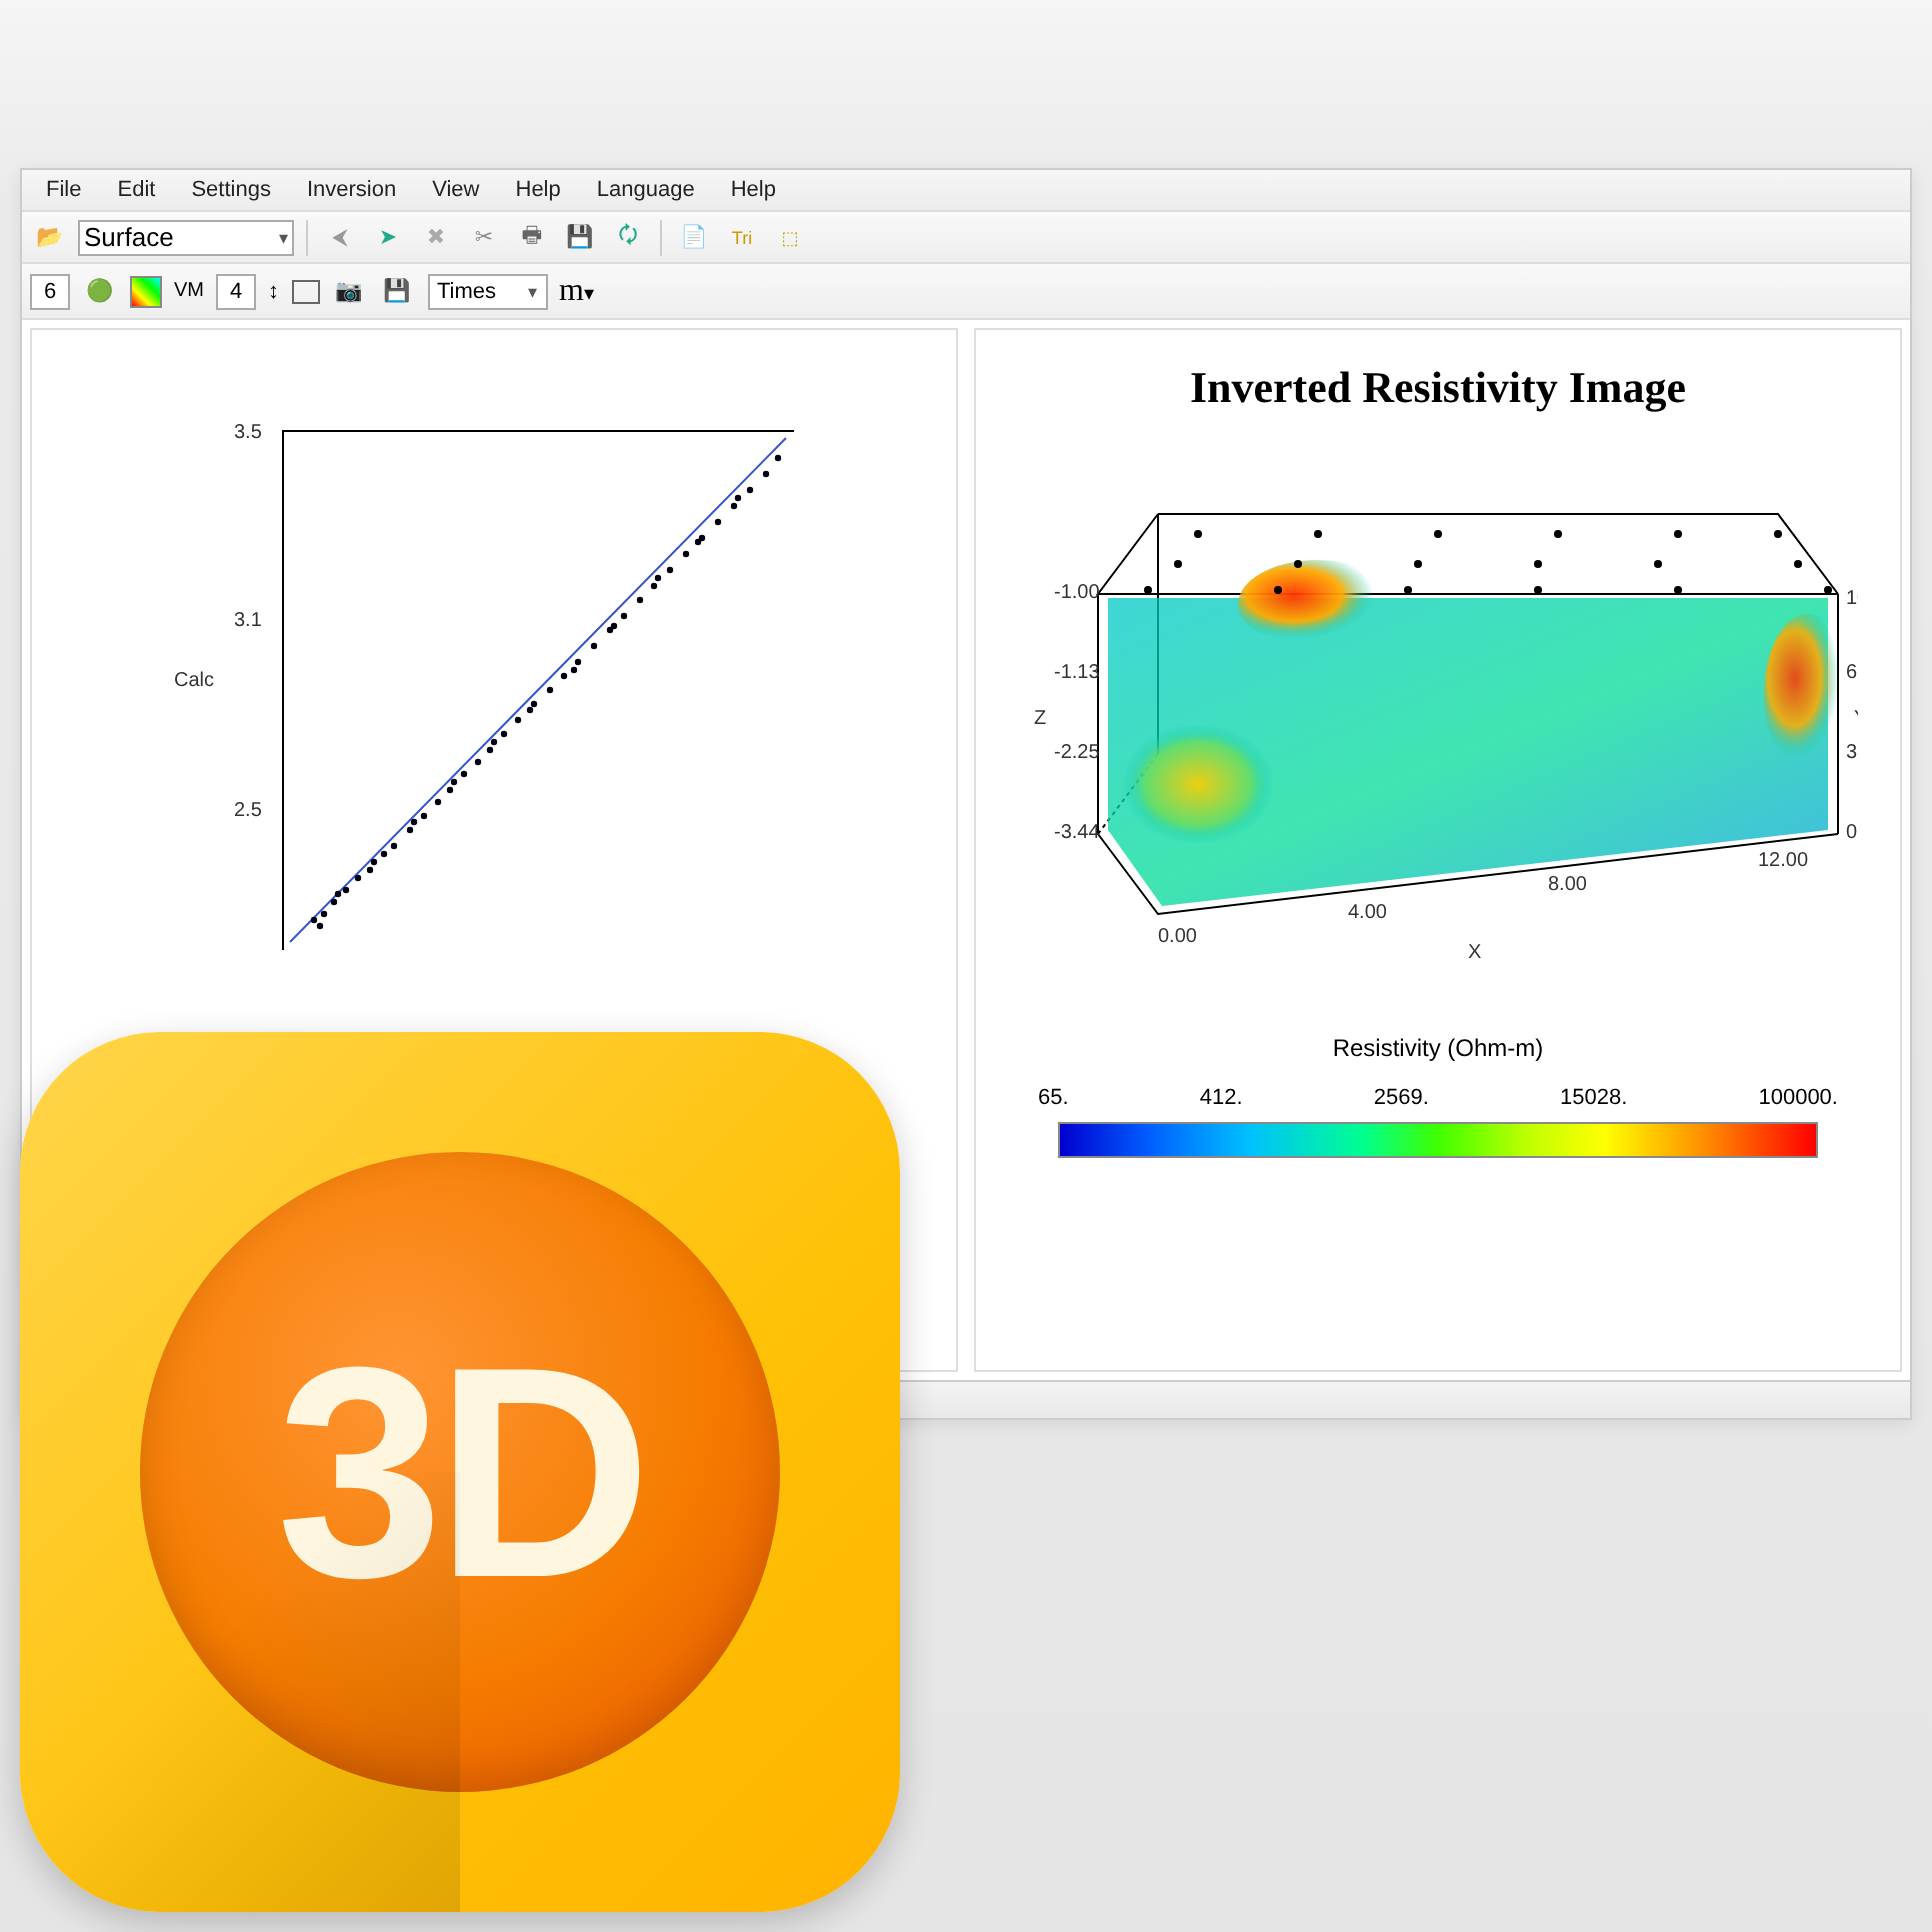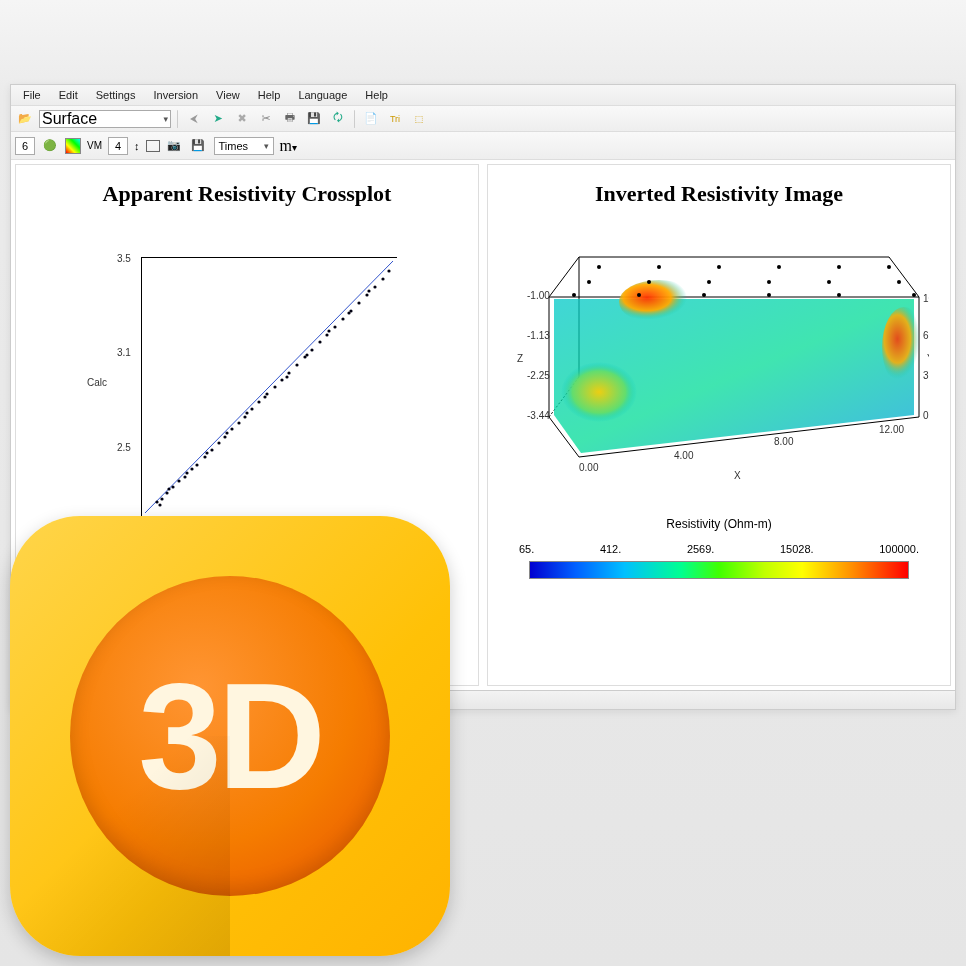--- a/index.html
+++ b/index.html
@@ -34,23 +34,23 @@
     align-items: center;
     background: linear-gradient(to bottom, #f9f9f9, #eee);
     border-bottom: 1px solid #ddd;
     padding: 2px 4px;
     gap: 4px;
     height: 26px;
   }
   .toolbar .dropdown {
     border: 1px solid #aaa;
     background: #fff;
-    font-size: 16px;
+    font-size: 13px;
     padding: 1px 2px;
-    width: 132px;
+    width: 108px;
     height: 18px;
     display: flex;
     align-items: center;
     justify-content: space-between;
   }
   .toolbar .dropdown::after { content: "▾"; font-size: 9px; color: #555; }
   .tbtn {
     width: 20px; height: 20px;
     display: flex; align-items: center; justify-content: center;
     border-radius: 2px;
@@ -204,21 +204,20 @@
       <span>Times</span>
     </div>
     <span style="font-family:Georgia,serif;font-size:16px;">
       <span>m</span><span style="font-size:10px;">▾</span>
     </span>
   </div>
 
   <div class="content">
 
     <div class="panel">
-      <h2>Apparent Resistivity Crossplot</h2>
       <div class="crossplot">
         <div class="yaxis-line"></div>
         <div class="xaxis-line"></div>
         <div class="ylabel">Calc</div>
         <div class="tick" style="left:20px;top:-4px;">3.5</div>
         <div class="tick" style="left:20px;top:90px;">3.1</div>
         <div class="tick" style="left:20px;top:185px;">2.5</div>
         <svg width="300" height="300" style="position:absolute;left:0;top:0;">
           <line x1="48" y1="256" x2="296" y2="4" stroke="#3355cc" stroke-width="1"></line>
           <g fill="#001">

